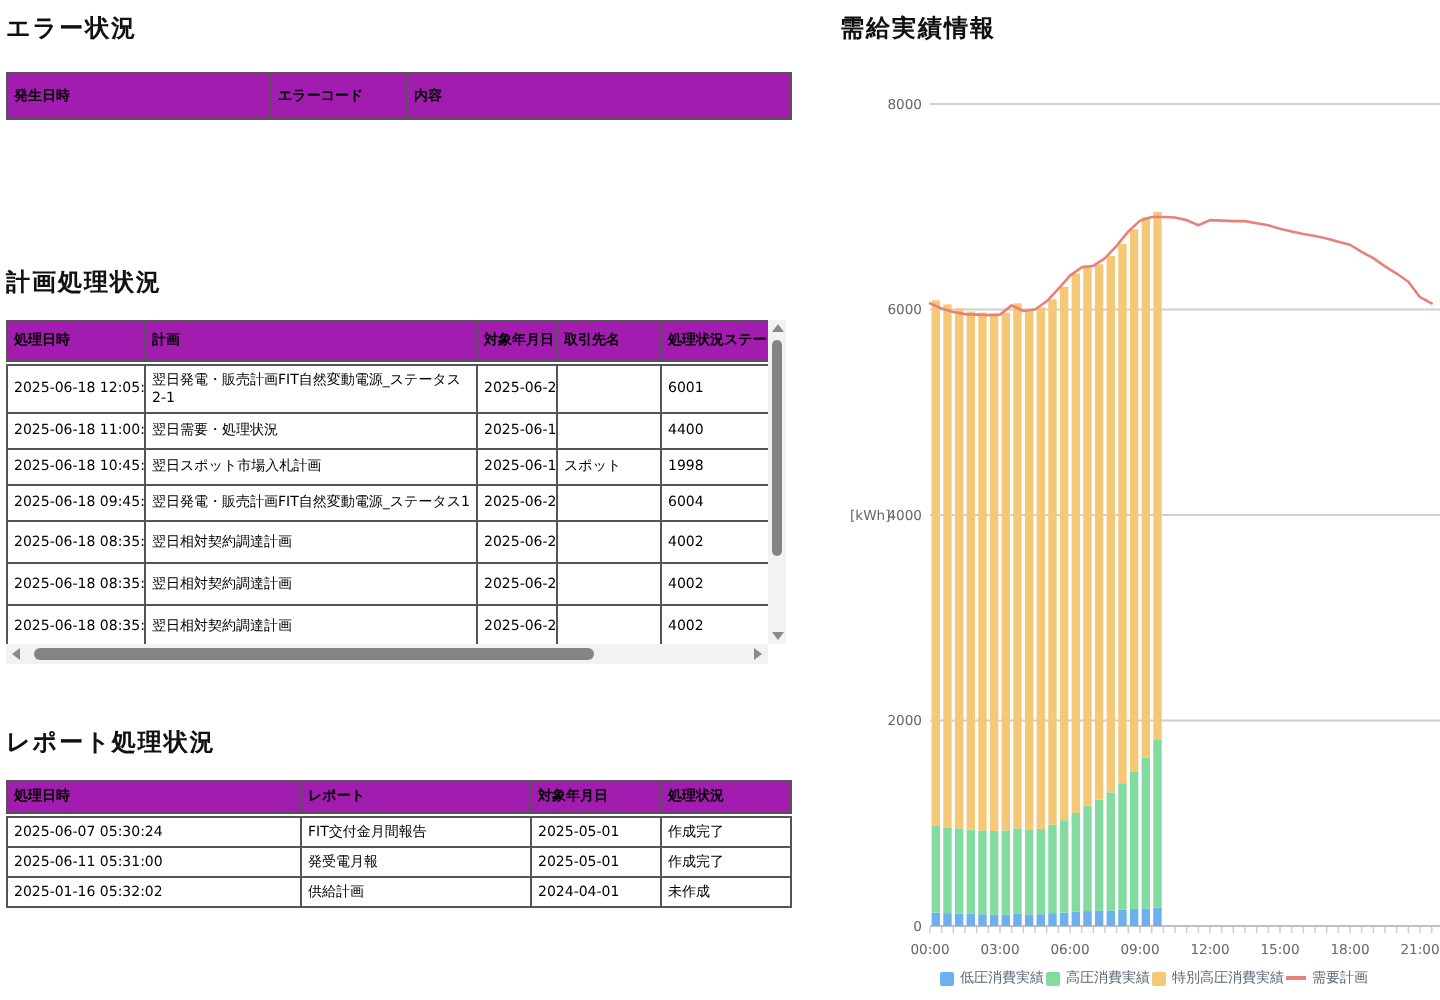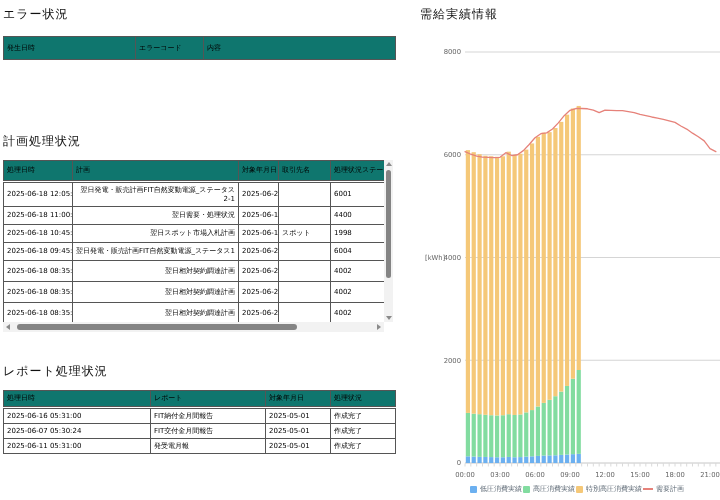--- a/index.html
+++ b/index.html
@@ -2,46 +2,46 @@
 <html><head>
 <meta charset="utf-8">
 <style>
   html,body{margin:0;padding:0;}
   body{
     position:relative;width:720px;height:500px;overflow:hidden;
     background:#ffffff;color:#000;
     font-family:"DejaVu Sans","Liberation Sans",sans-serif;
   }
   .section-title{
-    position:absolute;font-size:12px;font-weight:normal;color:#111;
+    position:absolute;font-size:12px;font-weight:bold;color:#111;
     white-space:nowrap;letter-spacing:1px;
   }
   
   table{border-collapse:collapse;table-layout:fixed;font-size:7px;color:#000;}
   th,td{
     border:1px solid #555;padding:1px 3px;text-align:left;vertical-align:middle;
     overflow:hidden;white-space:nowrap;line-height:1.2;
   }
-  th{font-weight:normal;border-bottom:3px double #555;background:#0f766e;}
+  th{font-weight:bold;border-bottom:3px double #555;background:#a21caf;}
   #error-table-wrap{position:absolute;left:3px;top:36px;width:392px;}
   #error-table{width:392px;}
   #error-table th{height:20px;border-bottom:1px solid #555;}
   #report-table-wrap{position:absolute;left:3px;top:390px;width:392px;}
   #report-table{width:392px;}
   #report-table th{height:13px;}
   #report-table td{height:12px;}
   
   #plan-wrap{position:absolute;left:3px;top:160px;width:390px;height:172px;}
   #plan-clip{position:absolute;left:0;top:0;width:381px;height:162px;overflow:hidden;border-bottom:1px solid #555;}
   #plan-table{width:420px;}
   #plan-table th{height:17px;}
   #plan-table tbody tr:nth-child(1) td{height:21px;}
   #plan-table tbody tr td{height:15px;}
   #plan-table tbody tr:nth-child(n+5) td{height:18px;}
-  #plan-table td:nth-child(2){white-space:normal;text-align:right;}
+  #plan-table td:nth-child(2){white-space:normal;}
   
   .scrollbar{position:absolute;background:#f2f2f2;}
   #plan-vscroll{right:0;top:0;width:9px;height:162px;}
   #plan-hscroll{left:0;top:162px;width:381px;height:10px;}
   .sb-thumb{position:absolute;background:#848484;border-radius:4px;}
   #plan-vthumb{left:2px;top:10px;width:5px;height:108px;}
   #plan-hthumb{left:14px;top:2px;width:280px;height:6px;}
   .tri{position:absolute;width:0;height:0;}
   .tri-up{left:1.5px;top:2px;border-left:3px solid transparent;border-right:3px solid transparent;border-bottom:4px solid #8a8a8a;}
   .tri-down{left:1.5px;bottom:2px;border-left:3px solid transparent;border-right:3px solid transparent;border-top:4px solid #8a8a8a;}
@@ -179,36 +179,36 @@
     <thead>
         <tr>
           <th>処理日時</th>
           <th>レポート</th>
           <th>対象年月日</th>
           <th>処理状況</th>
         </tr>
       </thead>
     <tbody>
         <tr>
-          <td>2025-06-16 05:31:00</td>
-          <td>FIT納付金月間報告</td>
-          <td>2025-05-01</td>
-          <td>作成完了</td>
-        </tr>
-        <tr>
           <td>2025-06-07 05:30:24</td>
           <td>FIT交付金月間報告</td>
           <td>2025-05-01</td>
           <td>作成完了</td>
         </tr>
         <tr>
           <td>2025-06-11 05:31:00</td>
           <td>発受電月報</td>
           <td>2025-05-01</td>
           <td>作成完了</td>
+        </tr>
+        <tr>
+          <td>2025-01-16 05:32:02</td>
+          <td>供給計画</td>
+          <td>2024-04-01</td>
+          <td>未作成</td>
         </tr>
       </tbody>
   </table>
 </div>
 
 <div id="chart">
   <div id="chart-title" class="section-title">需給実績情報</div>
   <svg id="chart-svg" width="330" height="500">
       <line x1="45" y1="463" x2="330" y2="463" stroke="#c0c0c0" stroke-width="0.9"></line>
       <text x="41" y="465.4" text-anchor="end" font-size="6.8" fill="#666666">0</text>

